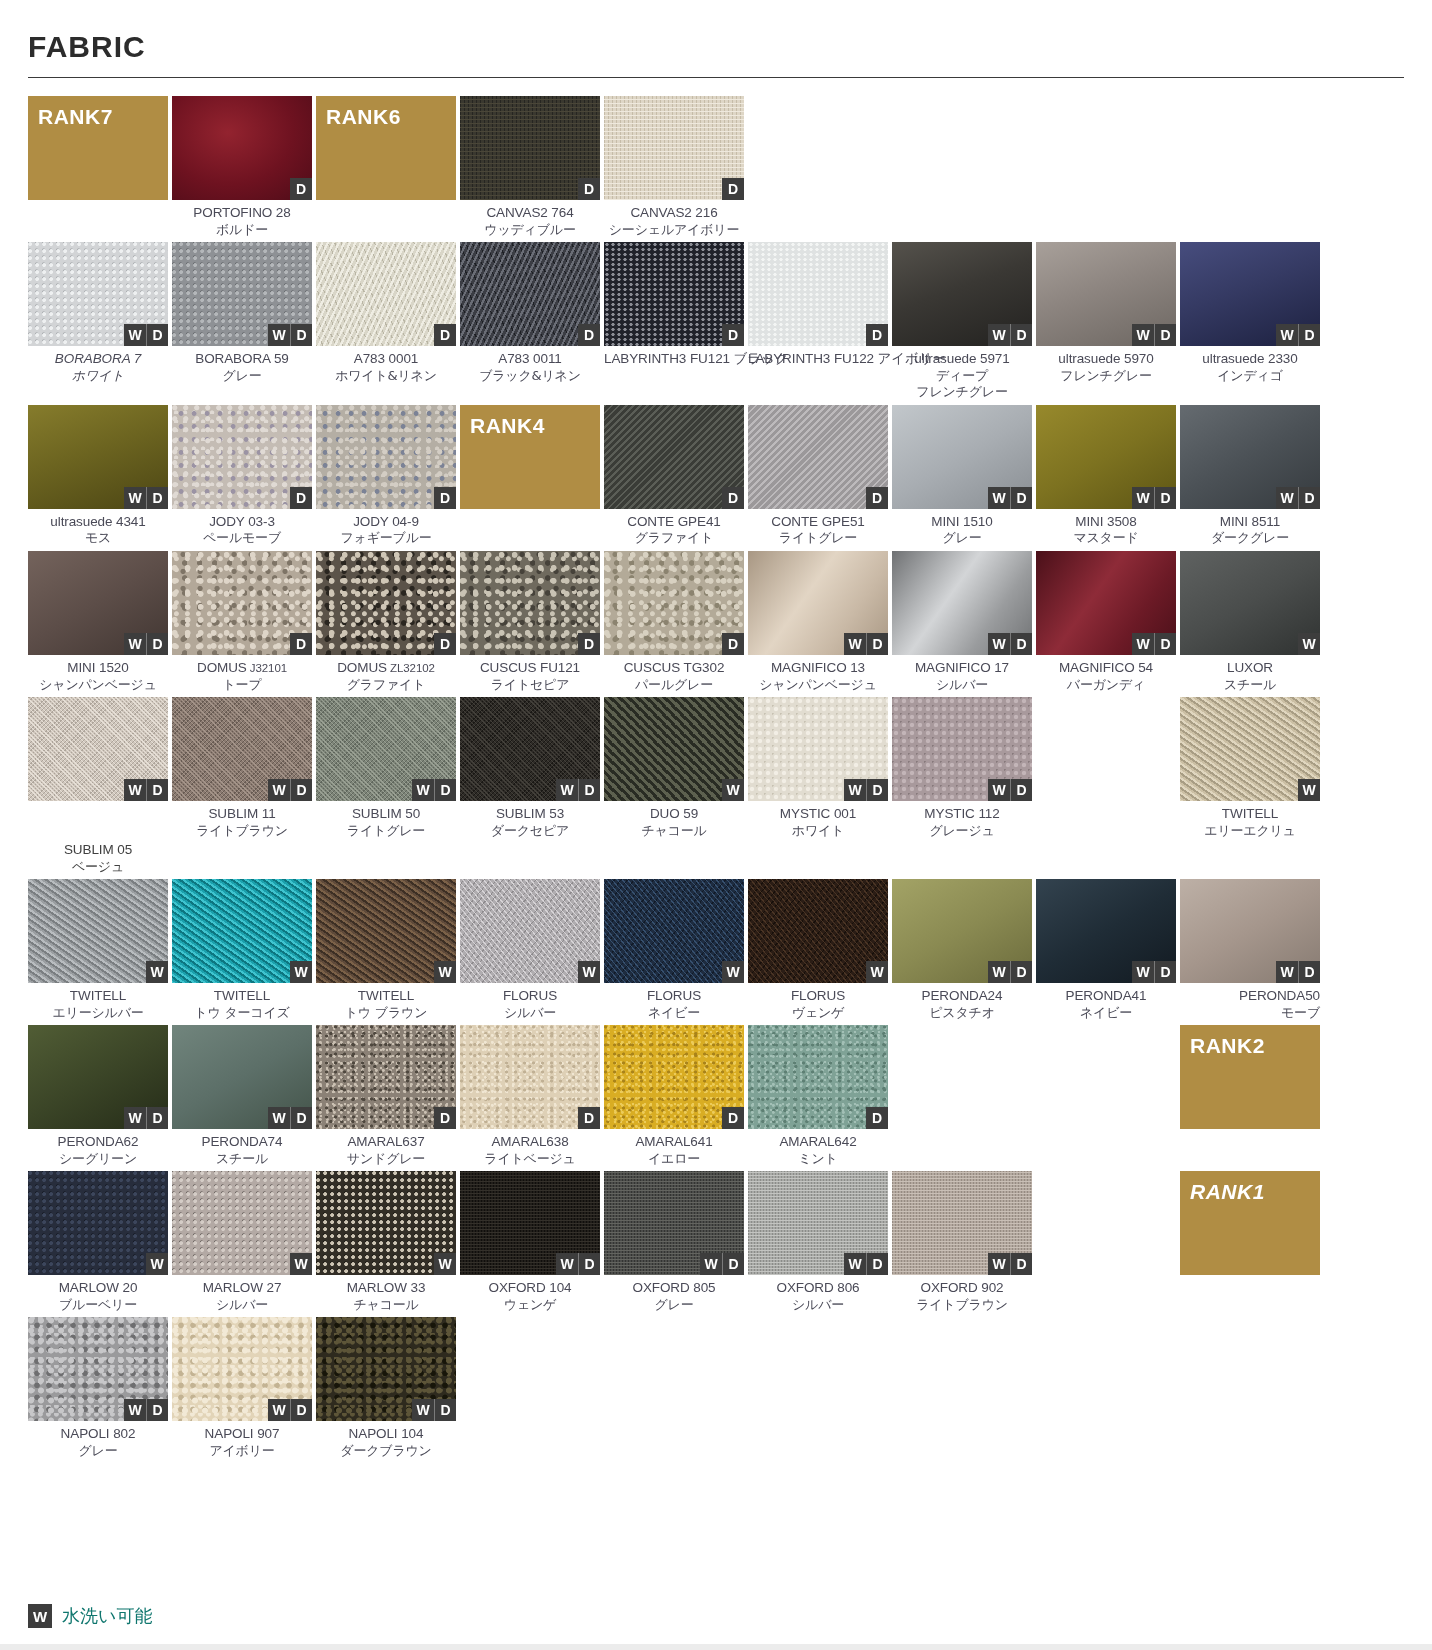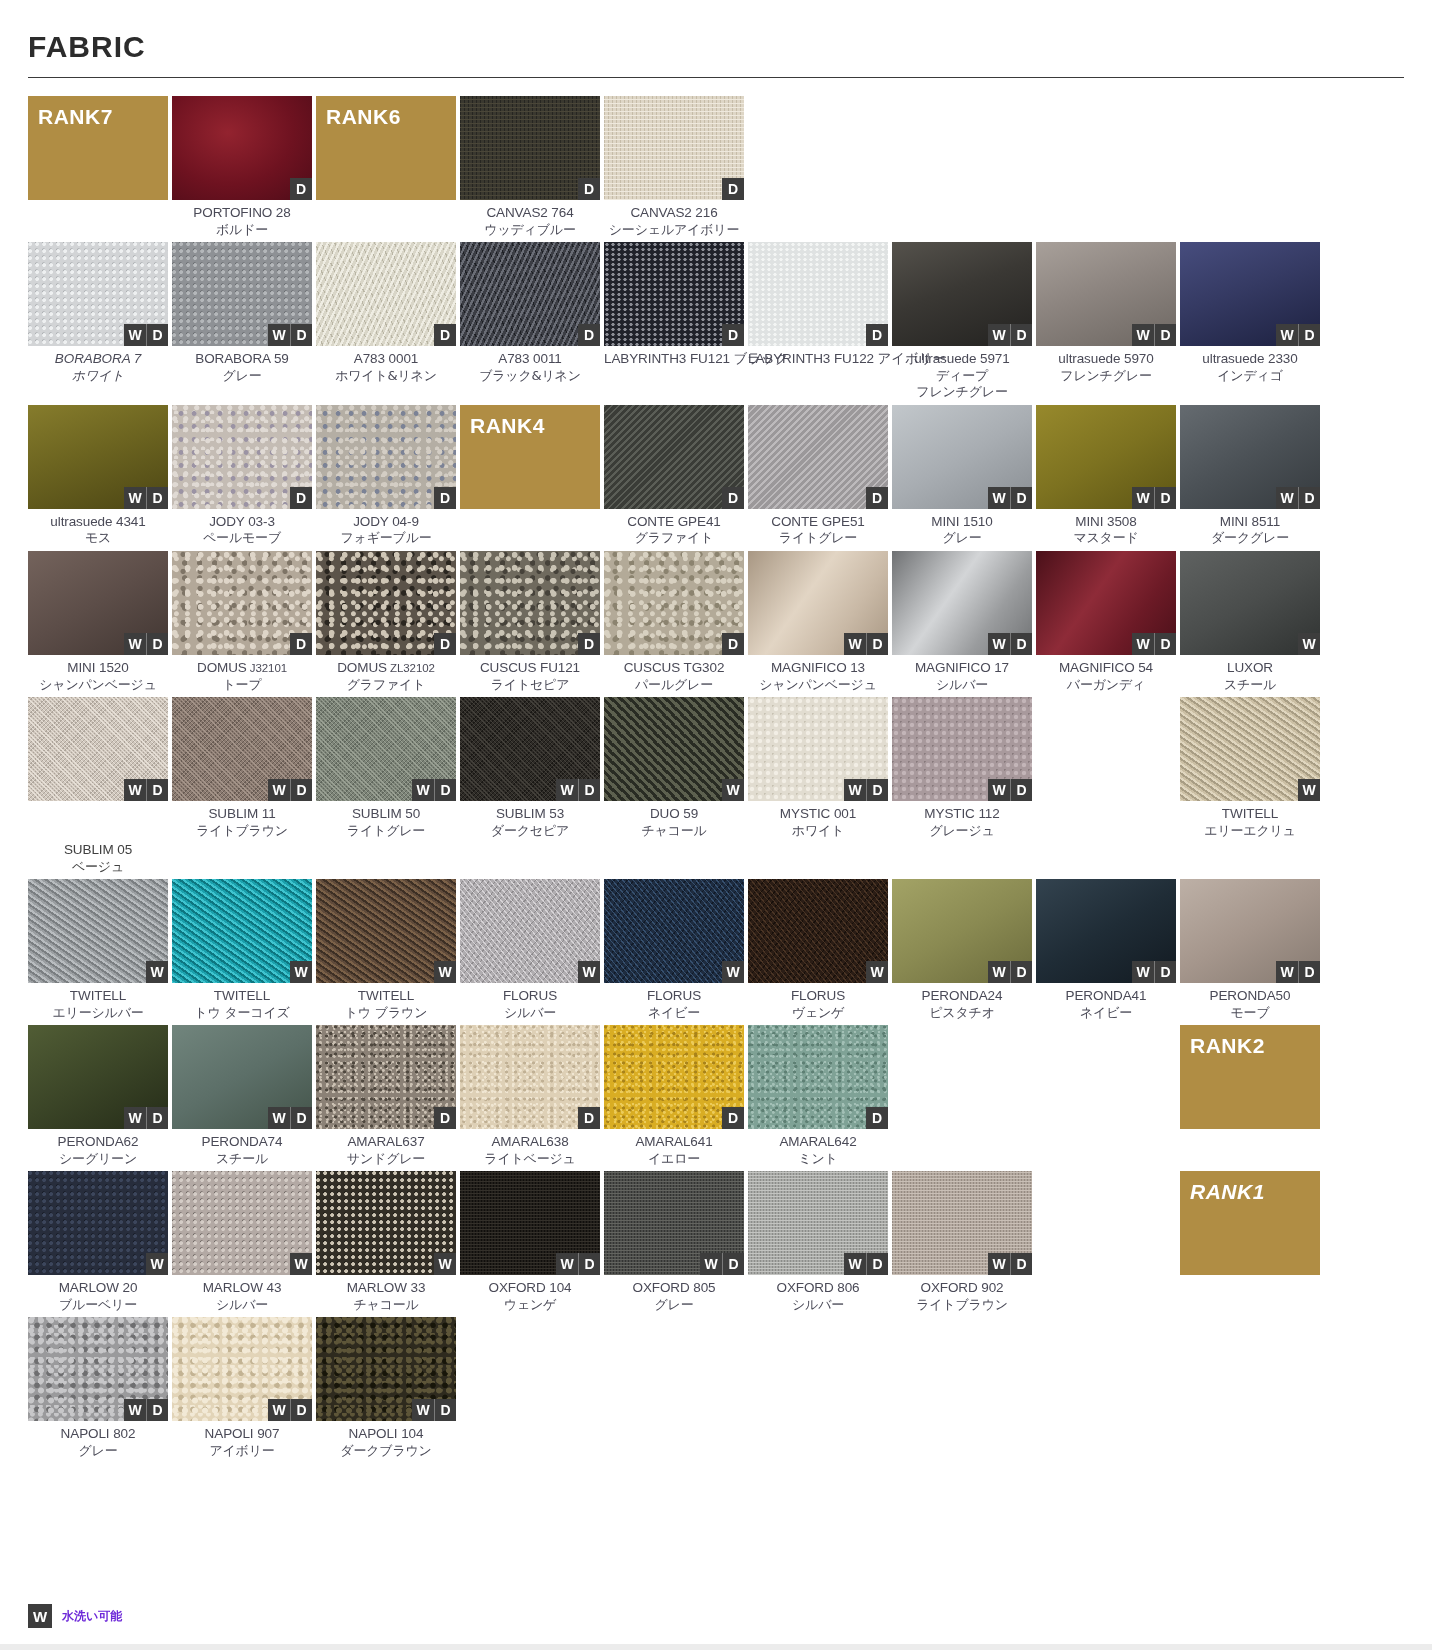--- a/index.html
+++ b/index.html
@@ -132,24 +132,23 @@
   }
   .legend-badge {
     width: 24px; height: 24px;
     background: #3d3d3d;
     color: #fff;
     font-size: 15px;
     font-weight: 700;
     display: flex; align-items: center; justify-content: center;
   }
   .legend-text {
-    font-size: 12px;
-    color: #6d28d9;
+    font-size: 18px;
+    color: #0f766e;
     font-family: "DejaVu Sans", "Liberation Sans", sans-serif;
-    font-weight: bold;
   }
   .footer-rule {
     position: absolute;
     left: 0; right: 0; bottom: 0;
     height: 6px;
     background: #ececec;
   }
 </style>
 </head>
 <body>
@@ -743,21 +742,21 @@
         </div>
       </div>
       <div class="cell">
         <div class="swatch">
           <div class="tex" style="background-image:linear-gradient(150deg, #bdb0a6 0%, #a5968c 50%, #867a71 100%);"></div>
           <div class="badges">
             <div class="badge" style="background: rgb(61, 61, 61);">W</div>
             <div class="badge" style="background: rgb(61, 61, 61);">D</div>
           </div>
         </div>
-        <div class="cap" style="color: rgb(74, 74, 87);">
+        <div class="cap" style="color: rgb(74, 74, 87); text-align: right;">
           <div class="l1"><span>PERONDA50</span></div>
           <div class="l2">モーブ</div>
         </div>
       </div>
       <div class="cell">
         <div class="swatch">
           <div class="tex" style="background-image:linear-gradient(150deg, #515d35 0%, #3b4527 50%, #252c18 100%);"></div>
           <div class="badges">
             <div class="badge" style="background: rgb(61, 61, 61);">W</div>
             <div class="badge" style="background: rgb(61, 61, 61);">D</div>
@@ -849,21 +848,21 @@
         </div>
       </div>
       <div class="cell">
         <div class="swatch">
           <div class="tex" style="background-color:#b3a9a4;background-image:radial-gradient(circle at 30% 30%, #d4ccc6 1.6px, transparent 2.2px),radial-gradient(circle at 80% 75%, #716a66 1.6px, transparent 2.2px);background-size:7px 7px,7px 7px;background-position:0 0,3px 3px;"></div>
           <div class="badges">
             <div class="badge" style="background: rgb(61, 61, 61);">W</div>
           </div>
         </div>
         <div class="cap" style="color: rgb(74, 74, 87);">
-          <div class="l1"><span>MARLOW</span><span> 43</span></div>
+          <div class="l1"><span>MARLOW</span><span> 27</span></div>
           <div class="l2">シルバー</div>
         </div>
       </div>
       <div class="cell">
         <div class="swatch">
           <div class="tex" style="background-color:#322e26;background-image:radial-gradient(circle at 30% 30%, #cdc5b4 1.6px, transparent 2.2px),radial-gradient(circle at 80% 75%, #1a1812 1.6px, transparent 2.2px);background-size:7px 7px,7px 7px;background-position:0 0,3px 3px;"></div>
           <div class="badges">
             <div class="badge" style="background: rgb(61, 61, 61);">W</div>
           </div>
         </div>

